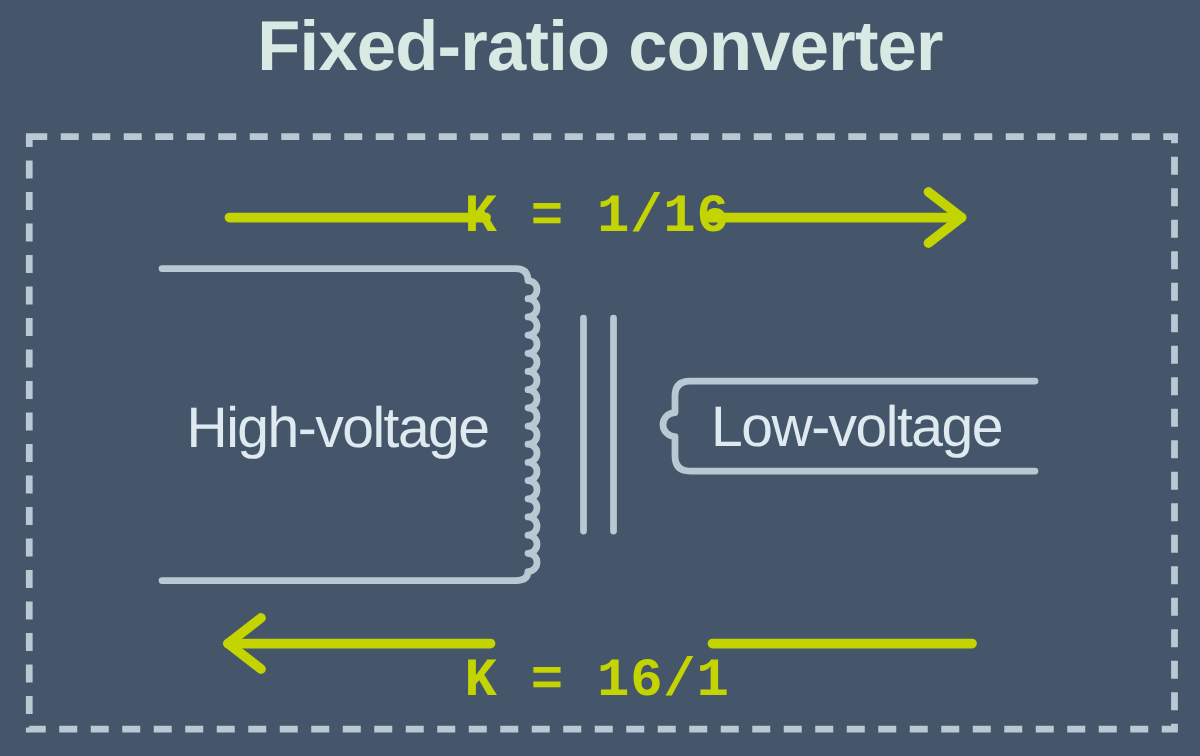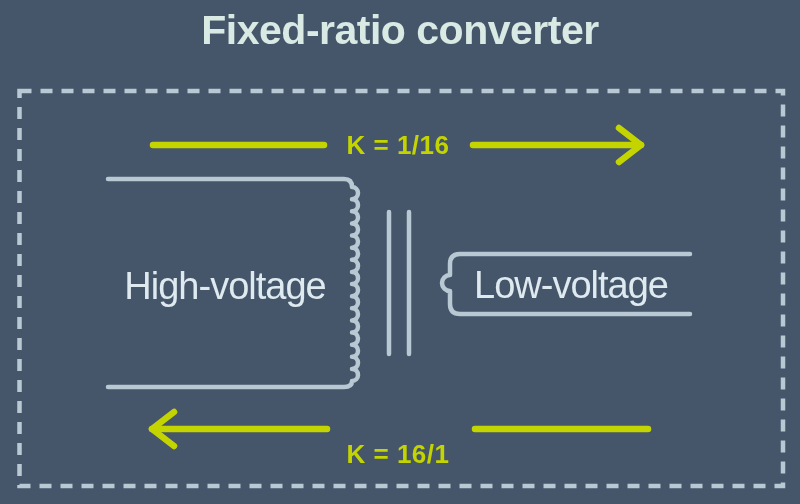--- a/index.html
+++ b/index.html
@@ -10,32 +10,32 @@
     --label-text:#dfeaf0;
   }
   html,body{margin:0;padding:0;}
   body{background:#222;font-family:"Liberation Sans",sans-serif;}
   .stage{
     position:relative;width:800px;height:504px;overflow:hidden;
     background:var(--background);
   }
   .title{
     position:absolute;left:50%;top:30px;transform:translate(-50%,-50%);
-    margin:0;font-size:41px;font-weight:700;letter-spacing:-0.5px;
+    margin:0;font-size:47px;font-weight:700;letter-spacing:-0.5px;
     color:var(--title-text);white-space:nowrap;
   }
   .art{position:absolute;left:0;top:0;width:800px;height:504px;display:block;}
   .stroke-line{stroke:var(--line);fill:none;}
   .stroke-lime{stroke:var(--accent-lime);fill:none;}
   .label{
     position:absolute;transform:translate(-50%,-50%);
     white-space:nowrap;line-height:1;
   }
   .k-label{
-    font-size:26px;font-weight:700;color:var(--accent-lime);letter-spacing:0.5px;
+    font-size:36px;font-weight:700;color:var(--accent-lime);letter-spacing:0.5px;font-family:Liberation Mono, monospace;
   }
   .winding-label{
     font-size:38px;font-weight:400;color:var(--label-text);letter-spacing:-1px;
   }
   .k-top{left:398px;top:145px;}
   .k-bottom{left:398px;top:454px;}
   .hv{left:225px;top:286px;}
   .lv{left:571px;top:285px;}
 </style>
 </head>

